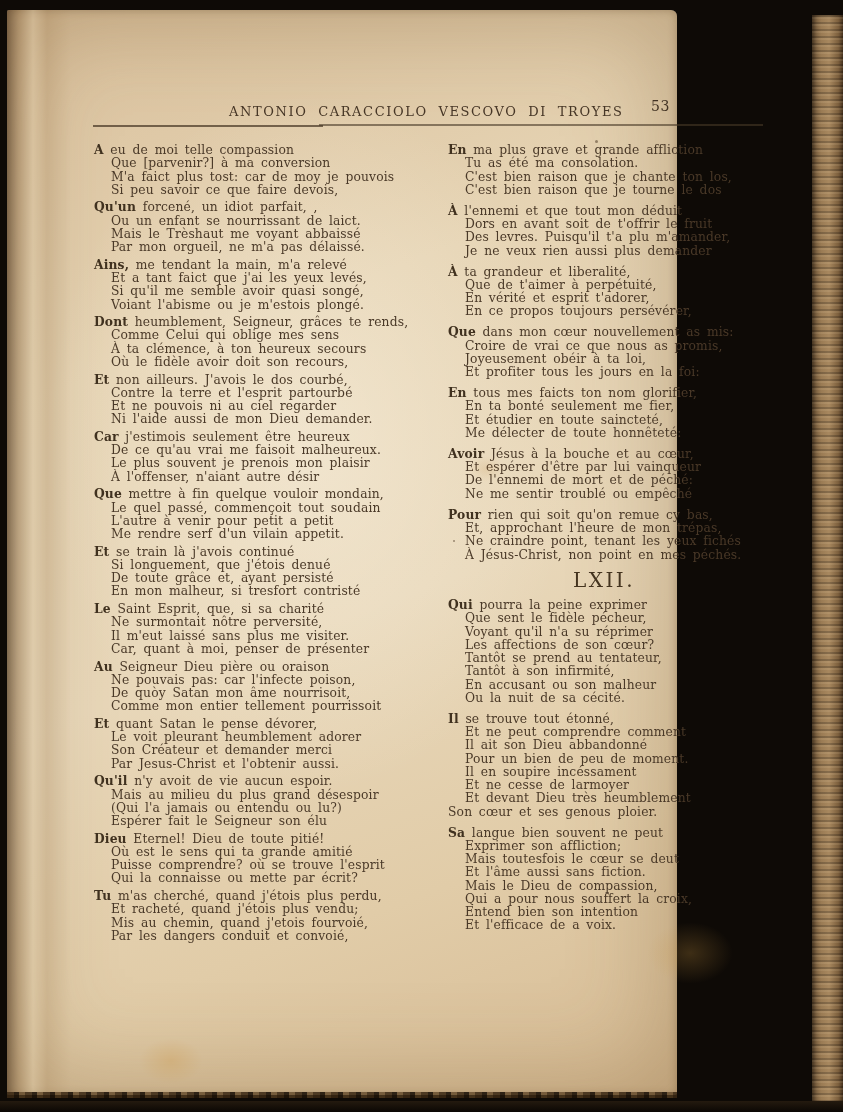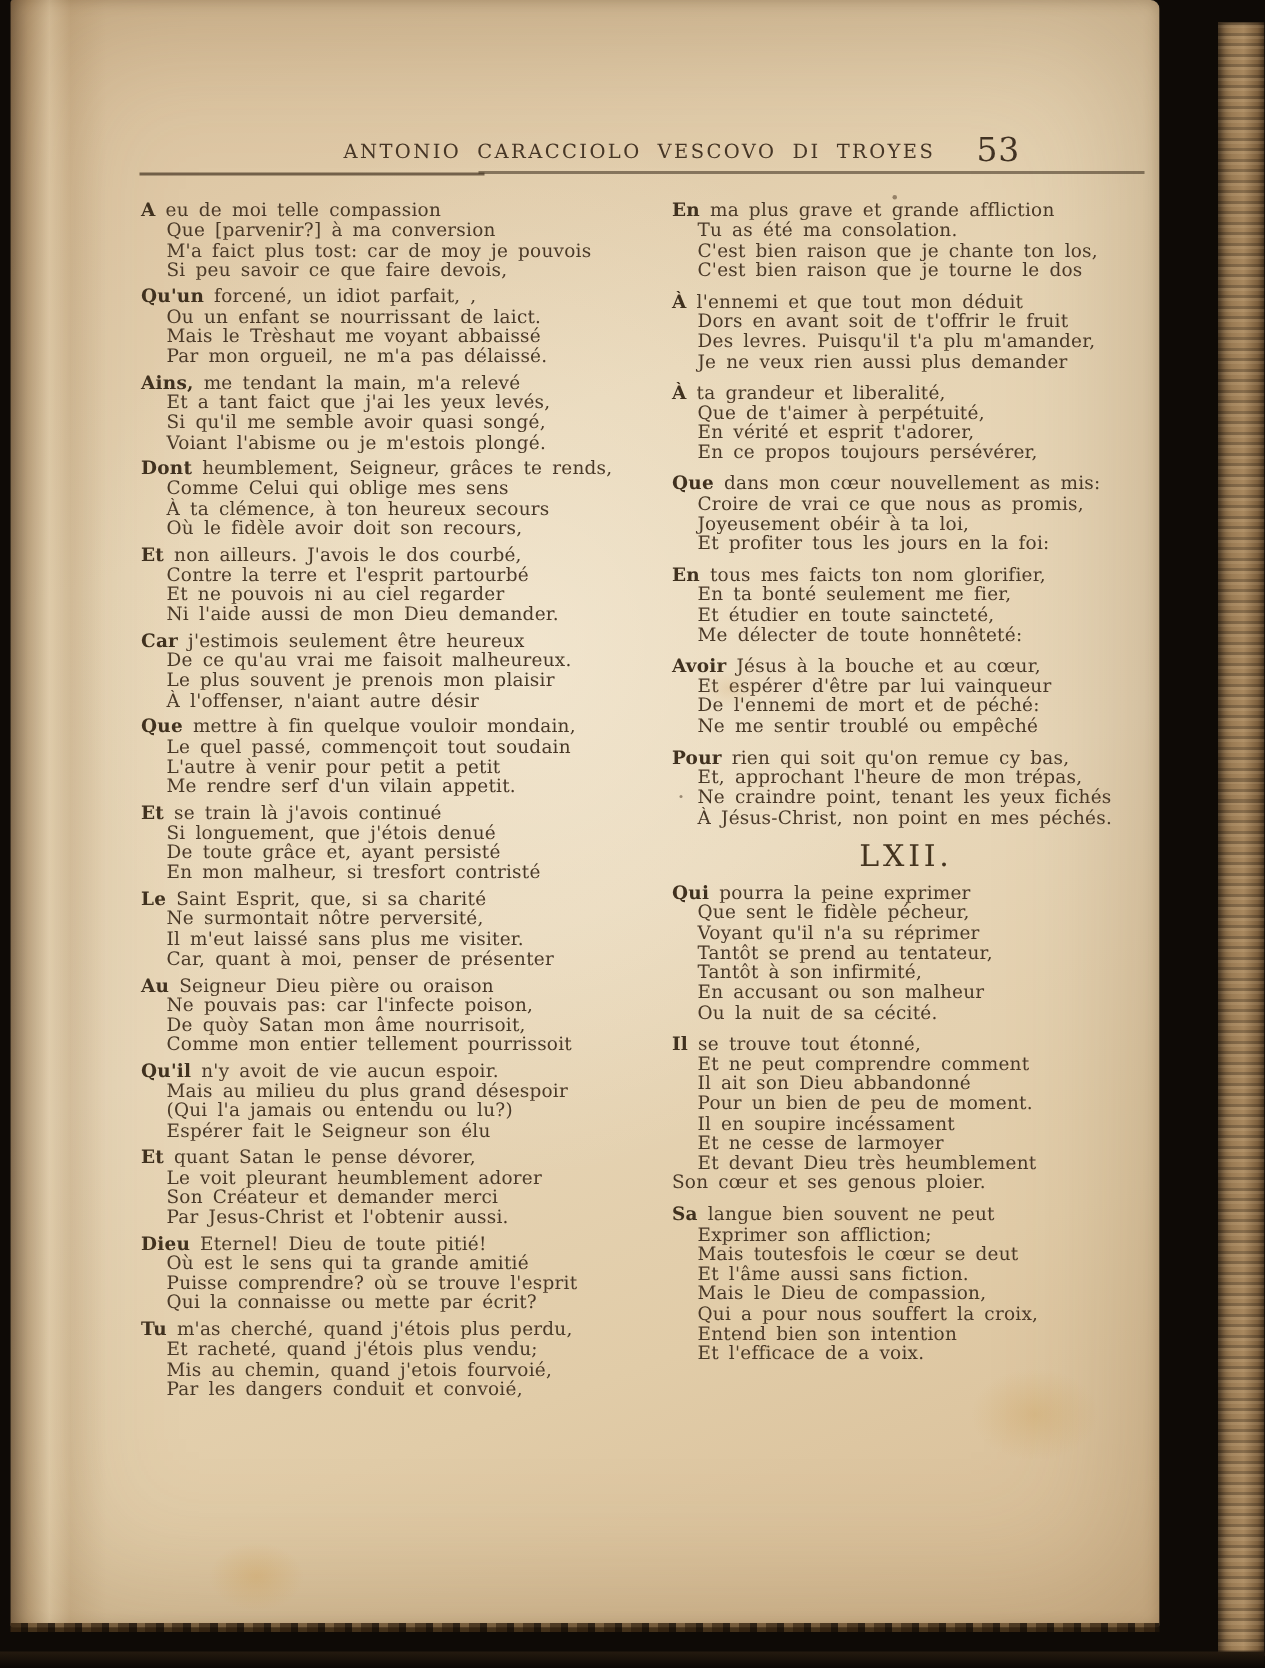--- a/index.html
+++ b/index.html
@@ -5,21 +5,21 @@
   html,body{margin:0;padding:0;}
   body{
     width:843px;height:1112px;
     background:#0e0a06;
     position:relative;
     overflow:hidden;
     font-family:"DejaVu Serif","Liberation Serif",serif;
   }
   
   .paper{
-    position:absolute;left:7px;top:0;width:766px;height:1085px;
+    position:absolute;left:7px;top:10px;width:670px;height:1085px;
     background:
       radial-gradient(ellipse 55% 45% at 45% 40%, rgba(255,250,238,.42), rgba(255,250,238,0) 72%),
       linear-gradient(160deg,#d9c09c 0%,#e6d4b4 30%,#e8d7b9 55%,#e1cca8 78%,#d6bb94 100%);
     box-shadow:
       inset 0 0 90px 18px rgba(122,88,48,.30),
       inset 0 0 10px rgba(80,55,28,.35);
     border-radius:2px 6px 2px 2px;
   }
   
   .gutter{
@@ -58,21 +58,21 @@
   .stain.c{left:462px;top:446px;width:34px;height:26px;background:radial-gradient(ellipse,rgba(190,140,70,.18),rgba(190,140,70,0) 70%);}
   .speck{position:absolute;width:3px;height:3px;border-radius:50%;background:rgba(70,50,30,.5);}
   
   .header-title{
     position:absolute;left:222px;top:94px;
     font-size:13px;color:#463626;
     letter-spacing:1.6px;word-spacing:5px;white-space:nowrap;
   }
   .page-number{
     position:absolute;left:644px;top:88px;
-    font-size:22px;color:#413223;letter-spacing:.5px;
+    font-size:14px;color:#413223;letter-spacing:.5px;
   }
   .rule{position:absolute;background:rgba(72,56,38,.72);}
   .rule.a{left:86px;top:115px;width:230px;height:2px;}
   .rule.b{left:312px;top:114px;width:444px;height:1.6px;background:rgba(72,56,38,.6);}
   
   .col{
     position:absolute;top:133px;width:322px;
     font-size:12.3px;line-height:13.25px;color:#4a3928;
     letter-spacing:.15px;word-spacing:2.6px;
   }
@@ -154,32 +154,32 @@
         <div class="verse-line indent">Il m'eut laissé sans plus me visiter.</div>
         <div class="verse-line indent">Car, quant à moi, penser de présenter</div>
       </div>
       <div class="stanza">
         <div class="verse-line"><span class="lead">Au</span> Seigneur Dieu pière ou oraison</div>
         <div class="verse-line indent">Ne pouvais pas: car l'infecte poison,</div>
         <div class="verse-line indent">De quòy Satan mon âme nourrisoit,</div>
         <div class="verse-line indent">Comme mon entier tellement pourrissoit</div>
       </div>
       <div class="stanza">
+        <div class="verse-line"><span class="lead">Et</span> quant Satan le pense dévorer,</div>
+        <div class="verse-line indent">Le voit pleurant heumblement adorer</div>
+        <div class="verse-line indent">Son Créateur et demander merci</div>
+        <div class="verse-line indent">Par Jesus-Christ et l'obtenir aussi.</div>
+      </div>
+      <div class="stanza">
         <div class="verse-line"><span class="lead">Qu'il</span> n'y avoit de vie aucun espoir.</div>
         <div class="verse-line indent">Mais au milieu du plus grand désespoir</div>
         <div class="verse-line indent">(Qui l'a jamais ou entendu ou lu?)</div>
         <div class="verse-line indent">Espérer fait le Seigneur son élu</div>
       </div>
       <div class="stanza">
-        <div class="verse-line"><span class="lead">Et</span> quant Satan le pense dévorer,</div>
-        <div class="verse-line indent">Le voit pleurant heumblement adorer</div>
-        <div class="verse-line indent">Son Créateur et demander merci</div>
-        <div class="verse-line indent">Par Jesus-Christ et l'obtenir aussi.</div>
-      </div>
-      <div class="stanza">
         <div class="verse-line"><span class="lead">Dieu</span> Eternel! Dieu de toute pitié!</div>
         <div class="verse-line indent">Où est le sens qui ta grande amitié</div>
         <div class="verse-line indent">Puisse comprendre? où se trouve l'esprit</div>
         <div class="verse-line indent">Qui la connaisse ou mette par écrit?</div>
       </div>
       <div class="stanza">
         <div class="verse-line"><span class="lead">Tu</span> m'as cherché, quand j'étois plus perdu,</div>
         <div class="verse-line indent">Et racheté, quand j'étois plus vendu;</div>
         <div class="verse-line indent">Mis au chemin, quand j'etois fourvoié,</div>
         <div class="verse-line indent">Par les dangers conduit et convoié,</div>
@@ -226,20 +226,21 @@
         <div class="verse-line"><span class="lead">Pour</span> rien qui soit qu'on remue cy bas,</div>
         <div class="verse-line indent">Et, approchant l'heure de mon trépas,</div>
         <div class="verse-line indent">Ne craindre point, tenant les yeux fichés</div>
         <div class="verse-line indent">À Jésus-Christ, non point en mes péchés.</div>
       </div>
       <div class="section-heading">LXII.</div>
       <div class="stanza">
         <div class="verse-line"><span class="lead">Qui</span> pourra la peine exprimer</div>
         <div class="verse-line indent">Que sent le fidèle pécheur,</div>
         <div class="verse-line indent">Voyant qu'il n'a su réprimer</div>
+        <div class="verse-line indent">Les affections de son cœur?</div>
         <div class="verse-line indent">Tantôt se prend au tentateur,</div>
         <div class="verse-line indent">Tantôt à son infirmité,</div>
         <div class="verse-line indent">En accusant ou son malheur</div>
         <div class="verse-line indent">Ou la nuit de sa cécité.</div>
       </div>
       <div class="stanza">
         <div class="verse-line"><span class="lead">Il</span> se trouve tout étonné,</div>
         <div class="verse-line indent">Et ne peut comprendre comment</div>
         <div class="verse-line indent">Il ait son Dieu abbandonné</div>
         <div class="verse-line indent">Pour un bien de peu de moment.</div>

